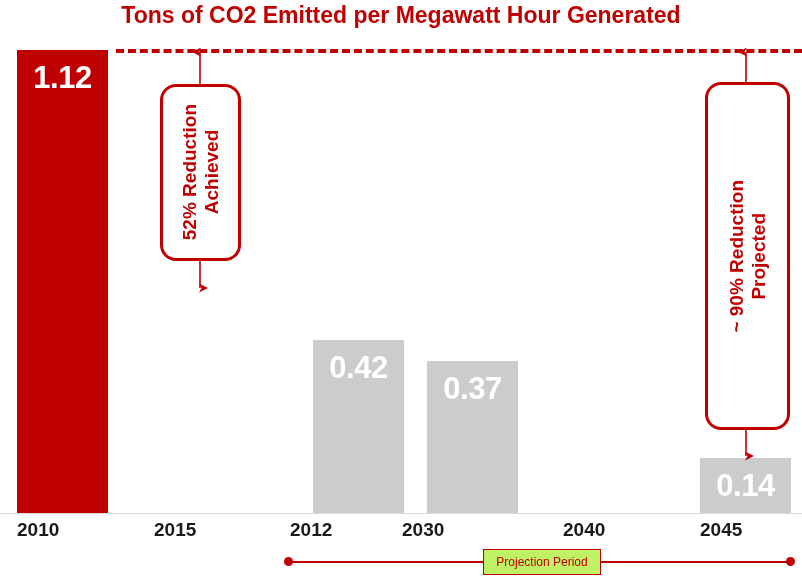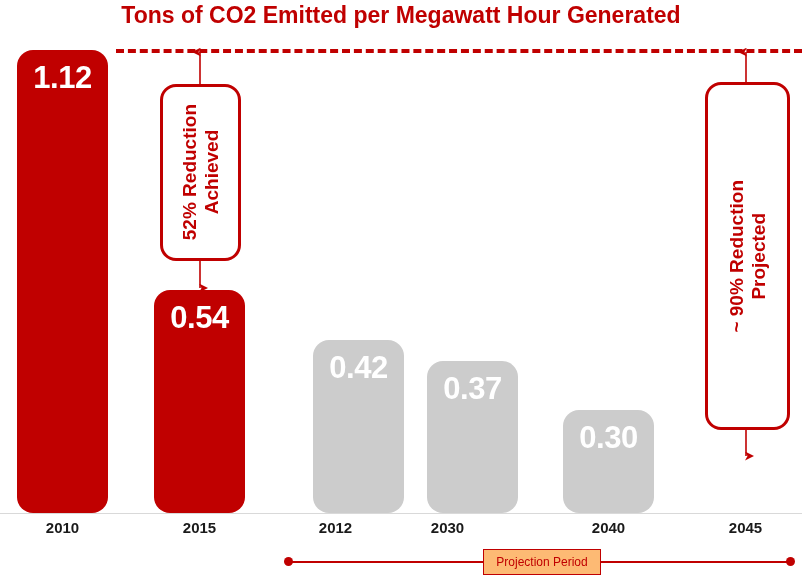--- a/index.html
+++ b/index.html
@@ -50,21 +50,20 @@
     width: 802px;
     height: 1px;
     background: #d9d9d9;
   }
 
   
   .bar {
     position: absolute;
     width: 91px;
     box-sizing: border-box;
-    border-radius: 16px;
   }
   .bar.red   { background: #C00000; }
   .bar.gray  { background: #CCCCCC; }
 
   .bar-value {
     position: absolute;
     left: 0;
     width: 91px;
     text-align: center;
     color: #ffffff;
@@ -115,22 +114,21 @@
     width: 802px;
     height: 578px;
     pointer-events: none;
   }
 
   
   .x-label {
     position: absolute;
     top: 519px;
     width: 91px;
-    text-align: center;
-    font-size: 15px;
+    font-size: 19px;
     font-weight: bold;
     color: #1a1a1a;
   }
 
   
   #projection-row {
     position: absolute;
     left: 0;
     top: 546px;
     width: 802px;
@@ -154,21 +152,21 @@
   }
   #proj-dot-left  { left: 284px; }
   #proj-dot-right { left: 786px; }
   #projection-label {
     position: absolute;
     left: 483px;
     top: 3px;
     width: 118px;
     height: 26px;
     border: 1px solid #C00000;
-    background: #fdba74;
+    background: #bef264;
     box-sizing: border-box;
     display: flex;
     align-items: center;
     justify-content: center;
     font-size: 12px;
     color: #C00000;
   }
 </style>
 </head>
 <body>
@@ -180,36 +178,33 @@
   <div id="plot">
 
     <div class="baseline"></div>
 
     <div id="reference-line"></div>
 
     <div class="bar red" style="left:17px; top:50px; height:463px;">
       <div class="bar-value">1.12</div>
     </div>
 
-    <div class="bar red" style="left:154px; top:290px; height:223px;">
-      <div class="bar-value">0.54</div>
-    </div>
 
     <div class="bar gray" style="left:290px; top:340px; height:173px;margin-left:23px;">
       <div class="bar-value">0.42</div>
     </div>
 
     <div class="bar gray" style="left:427px; top:361px; height:152px;padding-left:9px;">
       <div class="bar-value">0.37</div>
     </div>
 
-    <div class="bar gray" style="left:563px; top:410px; height:103px;">
-      <div class="bar-value">0.30</div>
-    </div>
-
+
+    <div class="bar gray" style="left:700px; top:458px; height:55px;">
+      <div class="bar-value">0.14</div>
+    </div>
 
     <div class="callout" style="left:160px; top:84px; width:81px; height:177px;">
       <div class="callout-text">52% Reduction
 Achieved</div>
     </div>
 
     <div class="callout" style="left:705px; top:82px; width:85px; height:348px;">
       <div class="callout-text">~ 90% Reduction
 Projected</div>
     </div>

